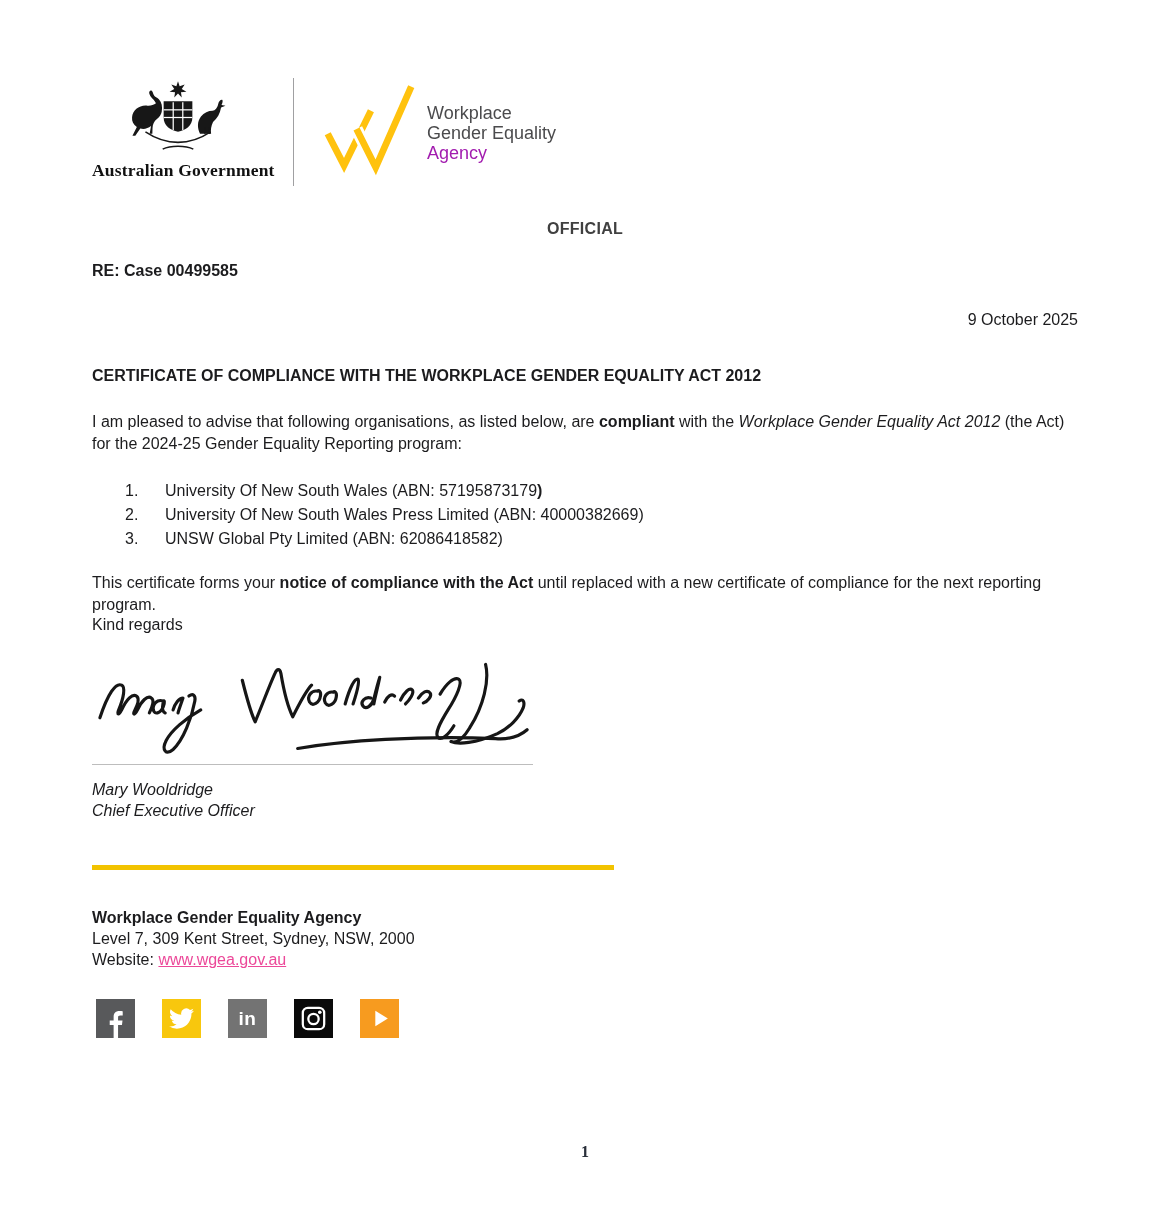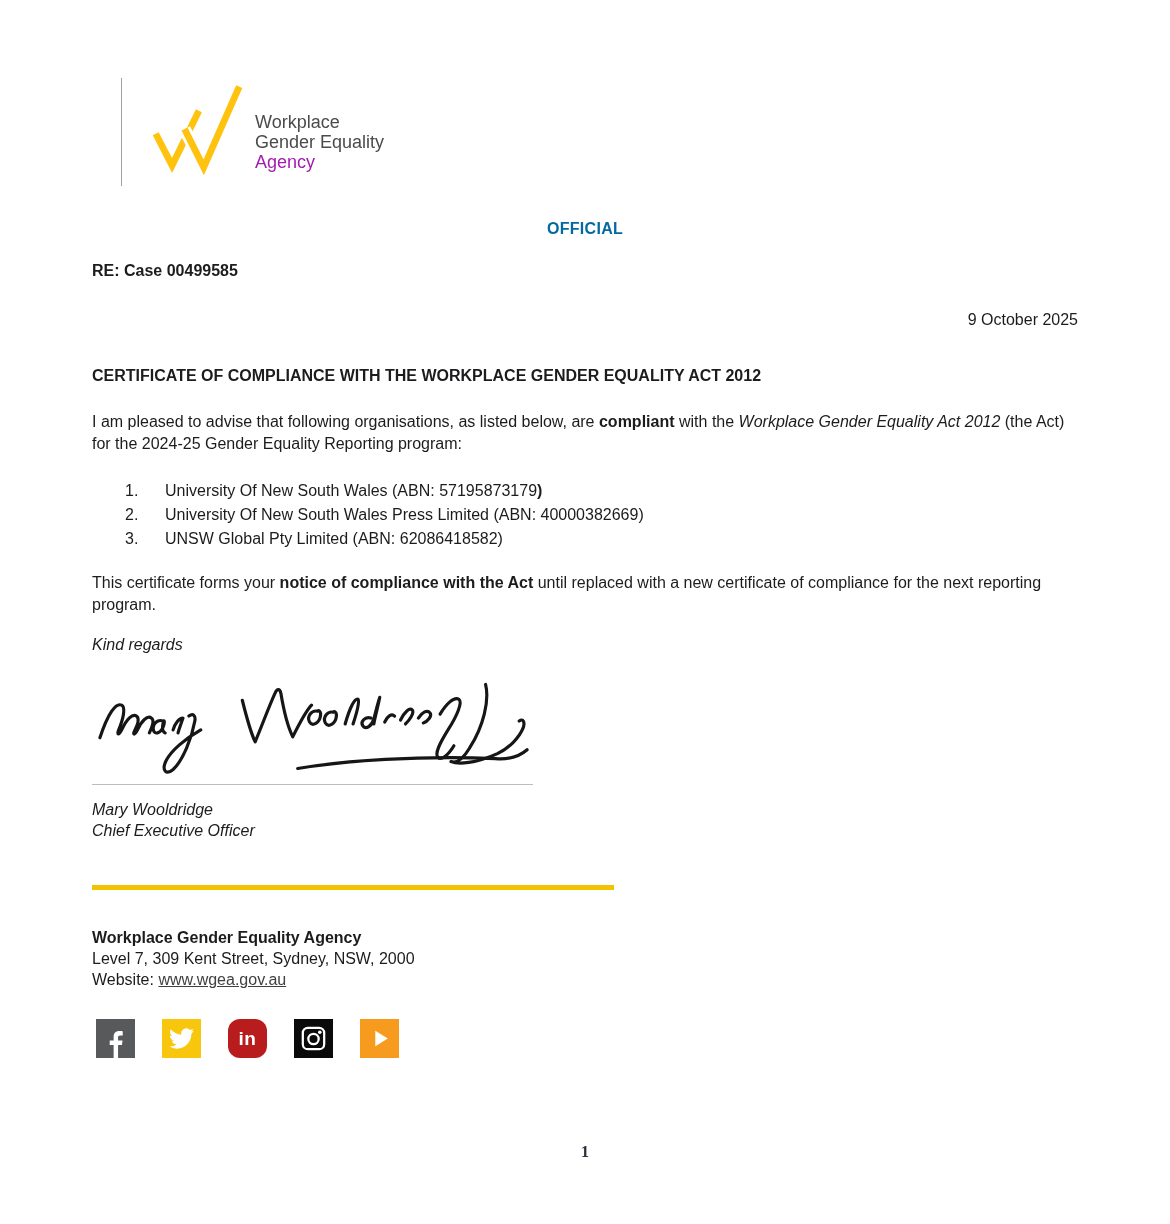--- a/index.html
+++ b/index.html
@@ -20,43 +20,43 @@
   .logo-row{display:flex;align-items:flex-start;padding-top:78px;}
   .crest{width:172px;text-align:center;}
   .crest svg{display:block;margin:0 auto;}
   .crest-name{
     font-family:"Liberation Serif",serif;
     font-weight:bold;font-size:17.5px;color:#111;
     margin-top:3px;white-space:nowrap;letter-spacing:.2px;
   }
   .logo-divider{width:1px;background:#a0a0a2;height:108px;margin:0 27px 0 29px;}
   .wgea{display:flex;align-items:flex-start;}
-  .wgea-text{margin:34px 0 0 10px;line-height:20px;font-size:18px;color:#4b4b4d;}
+  .wgea-text{margin:25px 0 0 10px;line-height:20px;font-size:18px;color:#4b4b4d;}
   .wgea-text .agency{color:#a21caf;}
 
   
   .official{margin-top:34px;text-align:center;font-weight:bold;letter-spacing:.3px;}
   .re-line{margin-top:24px;font-weight:bold;}
   .date-line{margin-top:31px;text-align:right;}
   .cert-heading{margin-top:38px;font-weight:bold;}
   .para{margin-top:26px;line-height:22px;max-width:990px;}
   .org-list{margin-top:24px;line-height:24px;}
   .org-row{display:flex;}
   .org-num{margin-left:33px;width:40px;}
   .notice{margin-top:21px;line-height:22px;max-width:990px;}
-  .closing{margin-top:20px;font-style:italic;}
+  .closing{}
 
   .signature-wrap{margin-top:12px;width:445px;}
   .sig-rule{border:none;border-top:1px solid #bdbdbd;width:441px;margin:2px 0 0 0;}
   .signatory{margin-top:14px;line-height:21px;font-style:italic;}
 
   .footer-rule{margin-top:44px;width:522px;height:5px;background:#f2c300;}
   .footer-text{margin-top:37px;line-height:21px;}
   .footer-agency{font-weight:bold;}
-  .website-link{color:#404040;text-decoration:underline;cursor:pointer;}
+  .website-link{color:#ec4899;text-decoration:underline;cursor:pointer;}
 
   .social-row{margin-top:29px;display:flex;}
   .social-tile{
     width:39px;height:39px;margin-right:27px;
     display:flex;align-items:center;justify-content:center;
     cursor:pointer;position:relative;overflow:hidden;
   }
   .social-tile:first-child{margin-left:4px;}
   .li-glyph{color:#fff;font-weight:bold;font-size:19px;letter-spacing:.5px;
     font-family:"Liberation Sans",sans-serif;}
@@ -67,38 +67,61 @@
     font-family:"Liberation Serif",serif;font-weight:bold;font-size:16px;color:#2a2f3a;
   }
 </style>
 </head>
 <body>
 
 <div class="page">
   <div class="content">
 
     <div class="logo-row">
+      <div class="crest">
+        <svg width="134" height="79" viewBox="0 0 140 82">
+          <g fill="#171717" stroke="none">
+            <polygon points="70,3 71.7,8.4 77,6.4 73.9,11.1 78.8,14 73.1,14.5 73.9,20.1 70,16 66.1,20.1 66.9,14.5 61.2,14 66.1,11.1 63,6.4 68.3,8.4"></polygon>
+            <path d="M55,24 h30 v17 c0,9 -7,13 -15,15 c-8,-2 -15,-6 -15,-15 z"></path>
+            <path d="M47,26 C44,21 41,20 40,16 C39.4,13.8 41,12 42.6,13 C44,14 43.6,16 45,18 C46,19.4 48,20 50,22 C53,25 54,30 53,35 C52.4,38 50.6,40.6 48,42.6 C45,45 43.6,48 43.4,52 L43.2,58 L40.4,58 L41.8,50 C38.6,52.6 34.6,53.6 30.6,52.6 L25.4,60 L22.4,60 L27,51 C23.4,48.6 21.6,45 22,40.8 C22.6,33 30,27.6 38,28.6 C41.4,29 44.6,27.6 47,26 Z"></path>
+            <path d="M93,58 C90,52 90,45 94,40 C97,36 102,34 106,34 C109,34 111,31 112,27 C112.6,24 114.6,22 116.4,22.6 C117,24 116.4,26 115.4,28 L119.6,28.6 L115,30.6 C114,37 111,42 106.6,45.6 C104.6,50 104,54 104.6,58 Z"></path>
+          </g>
+          <g fill="none" stroke="#ffffff" stroke-width="1.3">
+            <path d="M65,25 V54"></path>
+              <path d="M75,25 V54"></path>
+            <path d="M55,33 H85"></path>
+              <path d="M55,41 H85"></path>
+          </g>
+          <g fill="none" stroke="#171717" stroke-width="1.6">
+            <path d="M98,58 L98,51"></path>
+              <path d="M103,58 L102,51"></path>
+            <path d="M36,56 C48,64 60,67 70,67 C80,67 92,64 104,56"></path>
+            <path d="M54,74 C62,70 78,70 86,74"></path>
+          </g>
+        </svg>
+        <div class="crest-name">Australian Government</div>
+      </div>
 
       <div class="logo-divider"></div>
 
       <div class="wgea">
         <svg width="96" height="98" viewBox="0 0 100 100">
           <path d="M7,57 L24,90 L52,33" fill="none" stroke="#FFC20E" stroke-width="7"></path>
           <path d="M37,52 L57,92 L94,8" fill="none" stroke="#ffffff" stroke-width="13"></path>
           <path d="M37,52 L57,92 L94,8" fill="none" stroke="#FFC20E" stroke-width="7"></path>
         </svg>
         <div class="wgea-text">
           <div>Workplace</div>
           <div>Gender Equality</div>
           <div class="agency">Agency</div>
         </div>
       </div>
     </div>
 
-    <div class="official" style="color: #0369a1;">OFFICIAL</div>
+    <div class="official" style="color: #404040;">OFFICIAL</div>
 
     <div class="re-line">RE: Case 00499585</div>
     <div class="date-line">9 October 2025</div>
     <div class="cert-heading">CERTIFICATE OF COMPLIANCE WITH THE WORKPLACE GENDER EQUALITY ACT 2012</div>
 
     <div class="para"><span>I am pleased to advise that following organisations, as listed below, are </span><span class="b">compliant</span><span> with the </span><span class="i">Workplace Gender Equality Act 2012</span><span> (the Act) for the 2024-25 Gender Equality Reporting program:</span></div>
 
     <div class="org-list">
       <div class="org-row">
         <span class="org-num">1.</span>
@@ -160,21 +183,21 @@
       <div class="social-tile" style="background: rgb(88, 89, 91);">
         <svg class="fb-glyph" width="26" height="30" viewBox="0 0 24 26">
           <path fill="#ffffff" d="M13.9,26 V13.1 h3.6 l0.5,-4.2 h-4.1 V6.2 c0,-1.2 0.3,-2 2.1,-2 h2.2 V0.2 C17.8,0.1 16.5,0 15,0 c-3.1,0 -5.2,1.9 -5.2,5.4 v3.5 H6.2 v4.2 h3.6 V26 z"></path>
         </svg>
       </div>
       <div class="social-tile" style="background: rgb(248, 199, 13);">
         <svg width="25" height="25" viewBox="0 0 24 24">
           <path fill="#ffffff" d="M23.95 4.57a10 10 0 0 1-2.82.77 4.96 4.96 0 0 0 2.16-2.72c-.95.56-2 .96-3.12 1.19a4.92 4.92 0 0 0-8.39 4.48A13.94 13.94 0 0 1 1.64 3.16a4.92 4.92 0 0 0 1.52 6.57 4.9 4.9 0 0 1-2.23-.61v.06a4.92 4.92 0 0 0 3.95 4.83 5 5 0 0 1-2.21.08 4.94 4.94 0 0 0 4.6 3.42A9.87 9.87 0 0 1 0 19.54a13.94 13.94 0 0 0 7.55 2.21c9.05 0 14-7.5 14-13.98 0-.21 0-.42-.02-.63a10 10 0 0 0 2.42-2.57z"></path>
         </svg>
       </div>
-      <div class="social-tile" style="background: #b91c1c; border-radius: 12px;">
+      <div class="social-tile" style="background: #737373;">
         <span class="li-glyph">in</span>
       </div>
       <div class="social-tile" style="background: rgb(10, 10, 10);">
         <svg width="27" height="27" viewBox="0 0 24 24">
           <rect x="2.5" y="2.5" width="19" height="19" rx="4.5" fill="none" stroke="#ffffff" stroke-width="2"></rect>
           <circle cx="12" cy="12.5" r="4.6" fill="none" stroke="#ffffff" stroke-width="2"></circle>
           <circle cx="17.6" cy="6.4" r="1.6" fill="#ffffff"></circle>
         </svg>
       </div>
       <div class="social-tile" style="background: rgb(247, 155, 31);">

